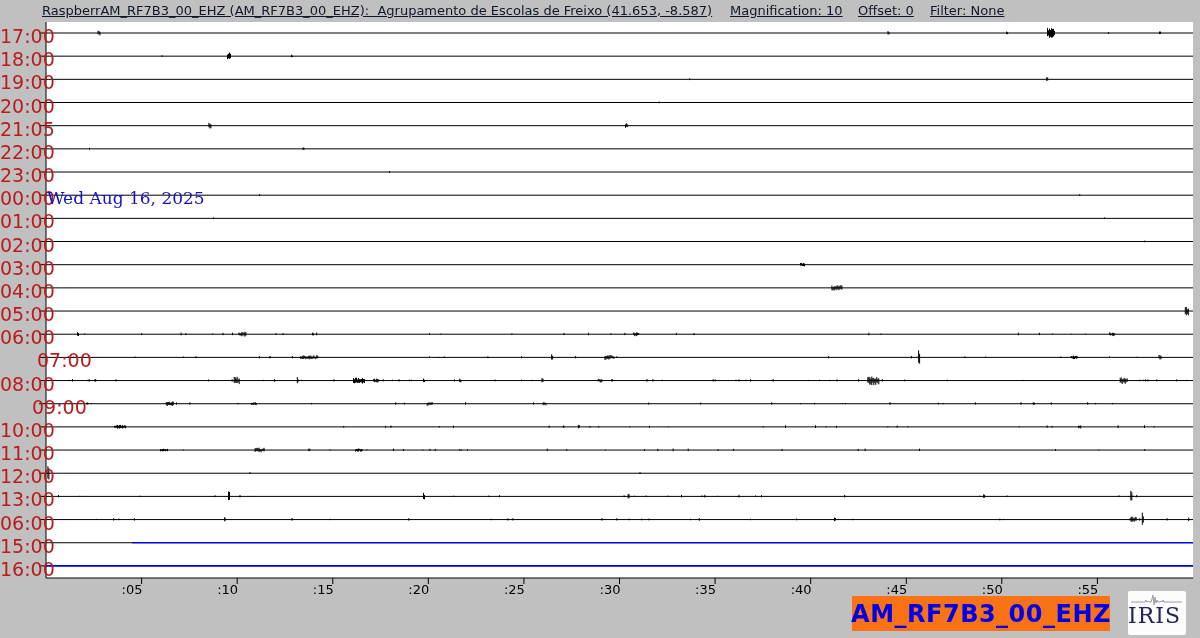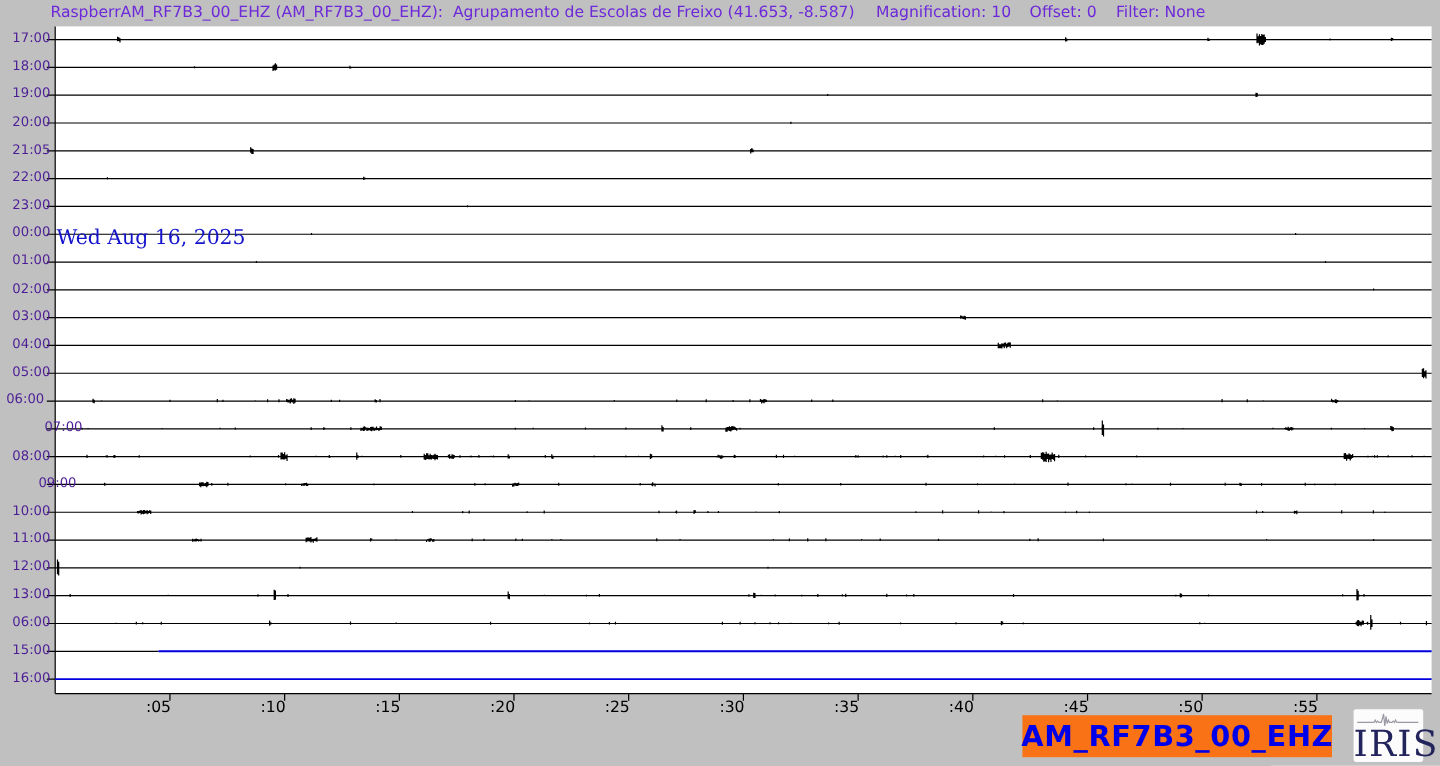--- a/index.html
+++ b/index.html
@@ -1,30 +1,30 @@
 <!DOCTYPE html>
 <html><head>
 <meta charset="utf-8">
 <style>
   * { margin:0; padding:0; box-sizing:border-box; }
   html,body { width:1200px; height:638px; }
   body { font-family:"DejaVu Sans","Liberation Sans",sans-serif; background:#c0c0c0; position:relative; overflow:hidden; }
   #app { position:absolute; left:0; top:0; width:1200px; height:638px; background:#c0c0c0; }
   .titlebar { position:absolute; left:0; top:0; width:1200px; height:22px; }
-  .titleseg { position:absolute; top:3px; font-size:13px; color:#6d28d9; white-space:pre; }
+  .titleseg { position:absolute; top:3px; font-size:13px; color:#0f172a; white-space:pre;text-decoration:underline; }
   #plot-area { position:absolute; left:46px; top:22px; width:1147px; height:556px; background:#ffffff; }
   #heli-svg { position:absolute; left:0; top:0; width:1200px; height:638px; pointer-events:none; }
-  .hour-label { position:absolute; left:0px; width:42px; height:16px; text-align:right; font-size:11px; color:#4c1d95; }
+  .hour-label { position:absolute; left:0px; width:42px; height:16px; text-align:right; font-size:19px; color:#b91c1c; }
   .minute-label { position:absolute; top:582px; width:40px; font-size:13px; color:#000; }
   #date-label { position:absolute; left:47px; top:188px; font-size:17px; font-family:"DejaVu Serif","Liberation Serif",serif; color:#1414cc; white-space:pre; }
   #station-box { position:absolute; left:852px; top:596px; width:258px; height:35px; background:#f97316; display:flex; align-items:center; justify-content:center; }
   #station-label { font-size:24px; font-weight:bold; color:#0000e8; letter-spacing:0.5px; white-space:pre; }
   #iris-logo { position:absolute; left:1128px; top:591px; width:58px; height:44px; background:#fcfcfc; border-radius:2px; text-align:center; }
   #iris-squiggle { position:absolute; left:2px; top:3px; }
-  #iris-text { position:absolute; left:0; top:12px; width:58px; text-align:left; font-family:"DejaVu Serif","Liberation Serif",serif; font-size:30px; color:#23245c; letter-spacing:1px; }
+  #iris-text { position:absolute; left:0; top:12px; width:58px; text-align:left; font-family:"DejaVu Serif","Liberation Serif",serif; font-size:22px; color:#23245c; letter-spacing:1px; }
 </style>
 </head>
 <body>
 
 <div id="app">
 
   <div class="titlebar">
     <span class="titleseg" style="left:42px">RaspberrAM_RF7B3_00_EHZ (AM_RF7B3_00_EHZ):  Agrupamento de Escolas de Freixo (41.653, -8.587)</span>
     <span class="titleseg" style="left:730px">Magnification: 10</span>
     <span class="titleseg" style="left:858px">Offset: 0</span>

